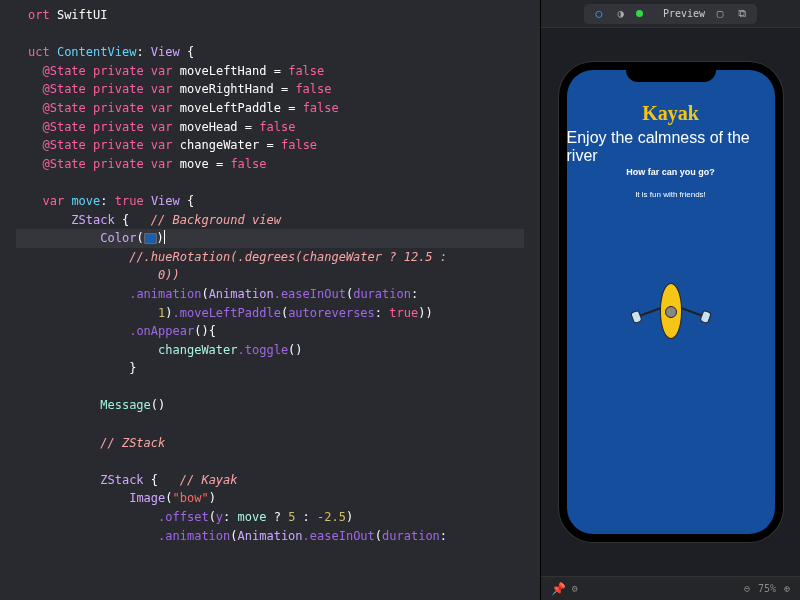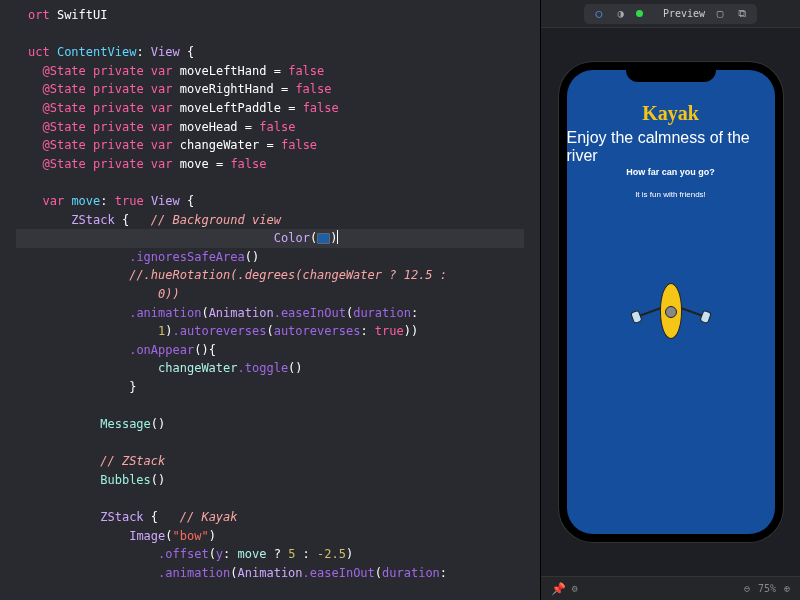--- a/index.html
+++ b/index.html
@@ -1,21 +1,21 @@
 <!DOCTYPE html>
 <html><head>
   <meta charset="utf-8">
   <style>
     * { margin: 0; padding: 0; box-sizing: border-box; }
     body { font-family: 'SF Mono', Menlo, Monaco, monospace; font-size: 12px; background: #292a30; color: #ffffff; overflow: hidden; }
     .container { display: flex; width: 800px; height: 600px; }
     
     .editor { flex: 1; background: #292a30; padding: 6px 16px; overflow: hidden; line-height: 1.55; font-size: 12px; }
     .line { padding: 0 12px; white-space: pre; }
-    .line.hl { background: #35363c; text-align: center; }
+    .line.hl { background: #35363c; }
     .kw-pink { color: #fc5fa3; font-weight: 500; }
     .kw-struct { color: #fc5fa3; font-weight: 500; }
     .type { color: #5dd8ff; }
     .type2 { color: #9ef1dd; }
     .type3 { color: #d0a8ff; }
     .func2 { color: #a167e6; }
     .ident { color: #acf2e4; }
     .str { color: #fc6a5d; }
     .num { color: #d0bf69; }
     .bool { color: #fc5fa3; font-weight:500;}
@@ -63,33 +63,31 @@
     <div class="line"><span class="plain">  </span><span class="kw-pink">@State</span><span class="plain"> </span><span class="kw-pink">private</span><span class="plain"> </span><span class="kw-pink">var</span><span class="plain"> </span><span class="plain">moveLeftHand</span><span class="plain"> = </span><span class="bool">false</span></div>
     <div class="line"><span class="plain">  </span><span class="kw-pink">@State</span><span class="plain"> </span><span class="kw-pink">private</span><span class="plain"> </span><span class="kw-pink">var</span><span class="plain"> </span><span class="plain">moveRightHand</span><span class="plain"> = </span><span class="bool">false</span></div>
     <div class="line"><span class="plain">  </span><span class="kw-pink">@State</span><span class="plain"> </span><span class="kw-pink">private</span><span class="plain"> </span><span class="kw-pink">var</span><span class="plain"> </span><span class="plain">moveLeftPaddle</span><span class="plain"> = </span><span class="bool">false</span></div>
     <div class="line"><span class="plain">  </span><span class="kw-pink">@State</span><span class="plain"> </span><span class="kw-pink">private</span><span class="plain"> </span><span class="kw-pink">var</span><span class="plain"> </span><span class="plain">moveHead</span><span class="plain"> = </span><span class="bool">false</span></div>
     <div class="line"><span class="plain">  </span><span class="kw-pink">@State</span><span class="plain"> </span><span class="kw-pink">private</span><span class="plain"> </span><span class="kw-pink">var</span><span class="plain"> </span><span class="plain">changeWater</span><span class="plain"> = </span><span class="bool">false</span></div>
     <div class="line"><span class="plain">  </span><span class="kw-pink">@State</span><span class="plain"> </span><span class="kw-pink">private</span><span class="plain"> </span><span class="kw-pink">var</span><span class="plain"> </span><span class="plain">move</span><span class="plain"> = </span><span class="bool">false</span></div>
     <div class="line">&nbsp;</div>
     <div class="line"><span class="plain">  </span><span class="kw-pink">var</span><span class="plain"> </span><span class="type">move</span><span class="plain">: </span><span class="kw-pink">true</span><span class="plain"> </span><span class="type3">View</span><span class="plain"> {</span></div>
     <div class="line"><span class="plain">      </span><span class="type3">ZStack</span><span class="plain"> {   </span><span class="comment">// Background view</span></div>
     <div class="line hl"><span class="plain">          </span><span class="type3">Color</span><span class="plain">(</span><span class="swatch"></span><span class="plain">)</span><span class="cursor"></span></div>
-    <div class="line"><span class="plain">              </span><span class="func2">.ignoresSafeArea</span><span class="plain">()</span></div>
     <div class="line"><span class="plain">              </span><span class="comment">//.hueRotation(.degrees(changeWater ? 12.5 :</span></div>
     <div class="line"><span class="plain">                  </span><span class="comment">0))</span></div>
     <div class="line"><span class="plain">              </span><span class="func2">.animation</span><span class="plain">(</span><span class="type3">Animation</span><span class="func2">.easeInOut</span><span class="plain">(</span><span class="func2">duration</span><span class="plain">:</span></div>
-    <div class="line"><span class="plain">                  </span><span class="num">1</span><span class="plain">)</span><span class="func2">.autoreverses</span><span class="plain">(</span><span class="func2">autoreverses</span><span class="plain">: </span><span class="bool">true</span><span class="plain">))</span></div>
+    <div class="line"><span class="plain">                  </span><span class="num">1</span><span class="plain">)</span><span class="func2">.moveLeftPaddle</span><span class="plain">(</span><span class="func2">autoreverses</span><span class="plain">: </span><span class="bool">true</span><span class="plain">))</span></div>
     <div class="line"><span class="plain">              </span><span class="func2">.onAppear</span><span class="plain">(){</span></div>
     <div class="line"><span class="plain">                  </span><span class="ident">changeWater</span><span class="func2">.toggle</span><span class="plain">()</span></div>
     <div class="line"><span class="plain">              }</span></div>
     <div class="line">&nbsp;</div>
     <div class="line"><span class="plain">          </span><span class="type2">Message</span><span class="plain">()</span></div>
     <div class="line">&nbsp;</div>
     <div class="line"><span class="plain">          </span><span class="comment">// ZStack</span></div>
-    <div class="line"><span class="plain">          </span><span class="type2">Bubbles</span><span class="plain">()</span></div>
     <div class="line">&nbsp;</div>
     <div class="line"><span class="plain">          </span><span class="type3">ZStack</span><span class="plain"> {   </span><span class="comment">// Kayak</span></div>
     <div class="line"><span class="plain">              </span><span class="type3">Image</span><span class="plain">(</span><span class="str">"bow"</span><span class="plain">)</span></div>
     <div class="line"><span class="plain">                  </span><span class="func2">.offset</span><span class="plain">(</span><span class="func2">y</span><span class="plain">: </span><span class="ident">move</span><span class="plain"> ? </span><span class="num">5</span><span class="plain"> : </span><span class="num">-2.5</span><span class="plain">)</span></div>
     <div class="line"><span class="plain">                  </span><span class="func2">.animation</span><span class="plain">(</span><span class="type3">Animation</span><span class="func2">.easeInOut</span><span class="plain">(</span><span class="func2">duration</span><span class="plain">:</span></div>
   </div>
   <div class="preview-panel">
     <div class="preview-toolbar">
       <div class="tb-group">
         <span class="tb-icon active">◯</span>

